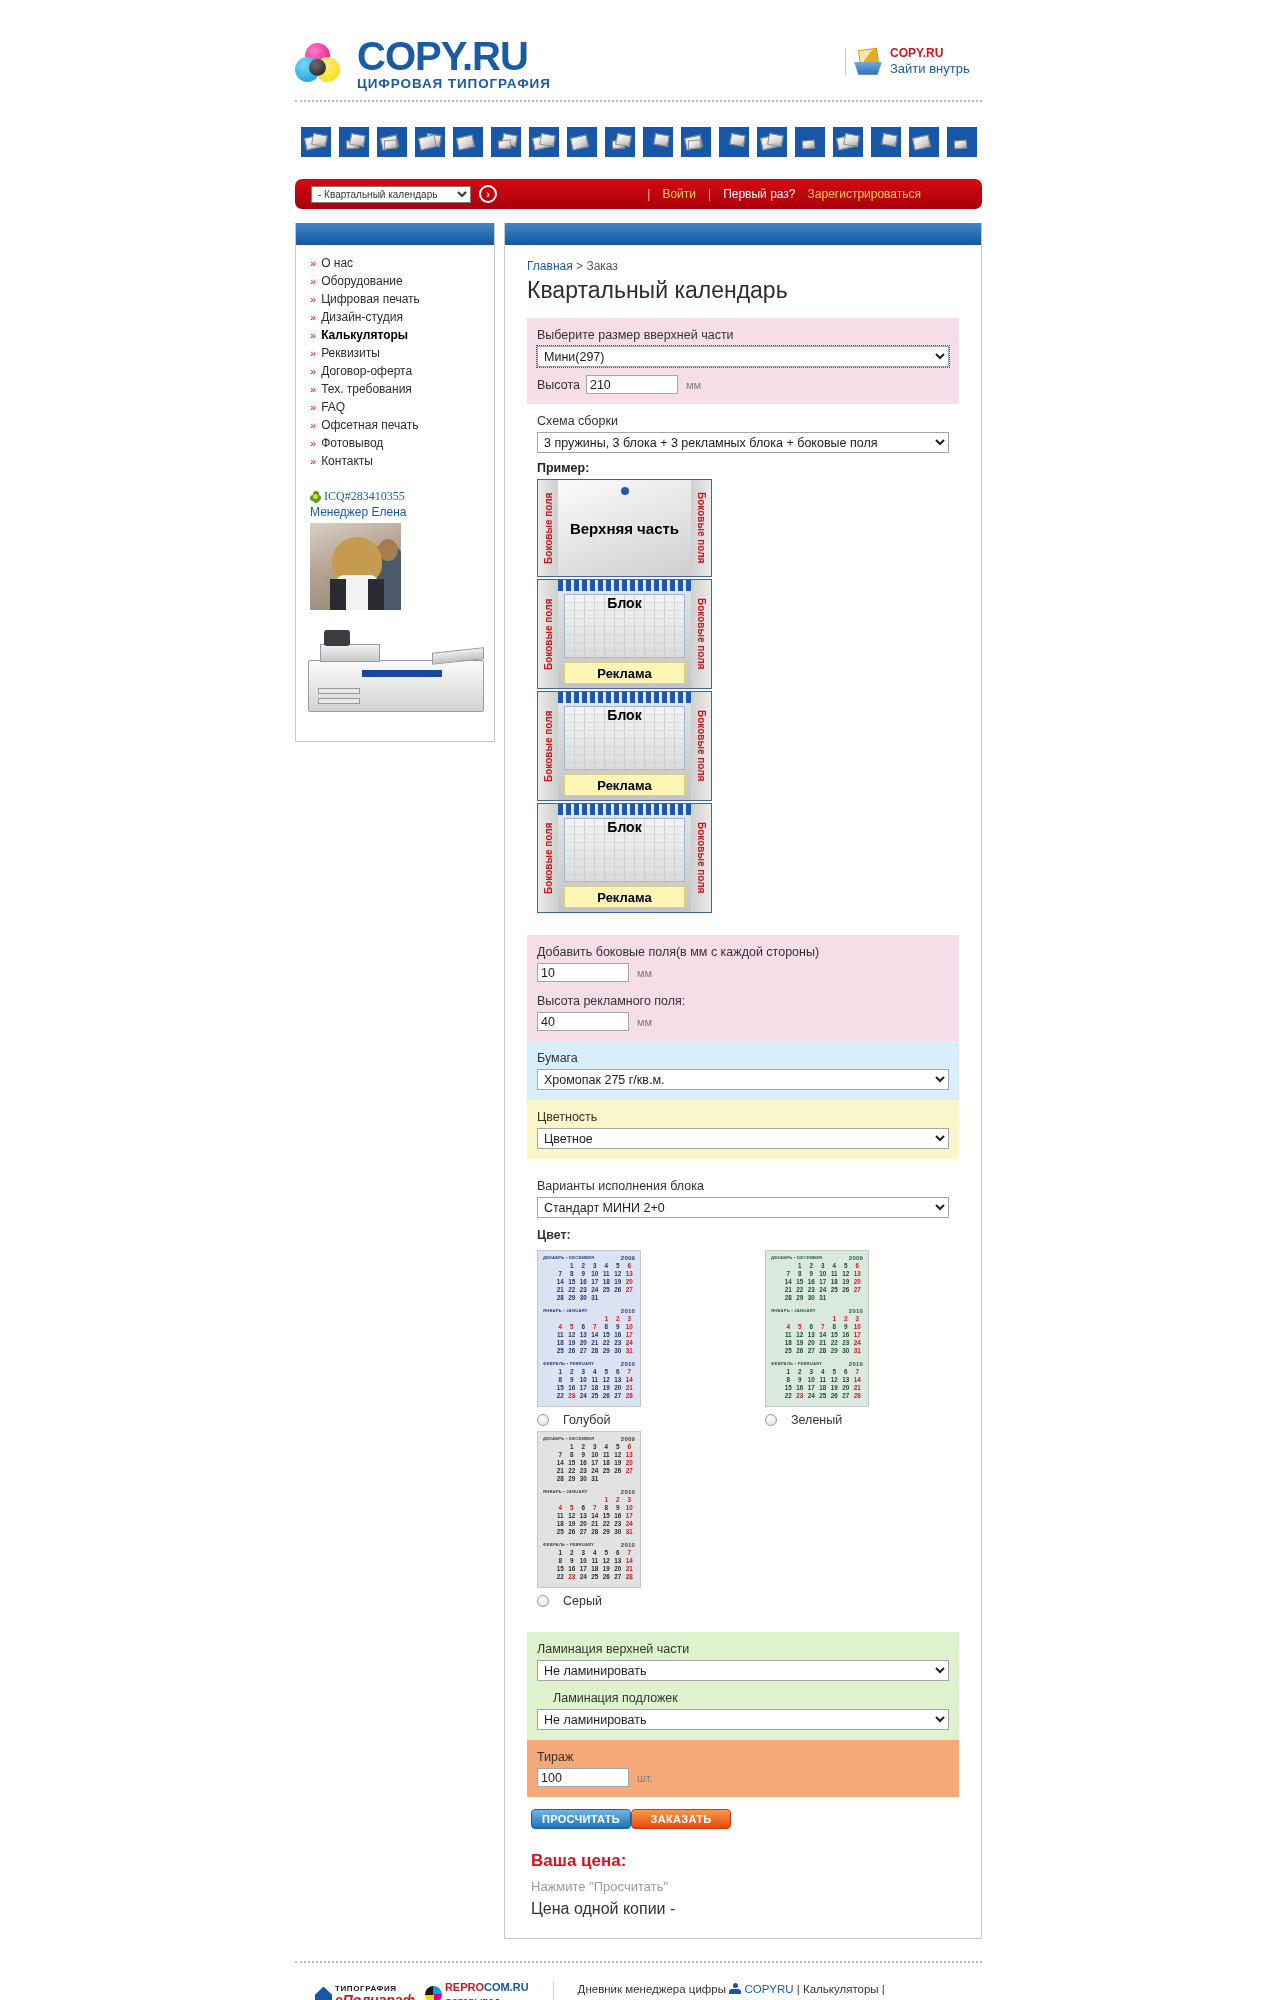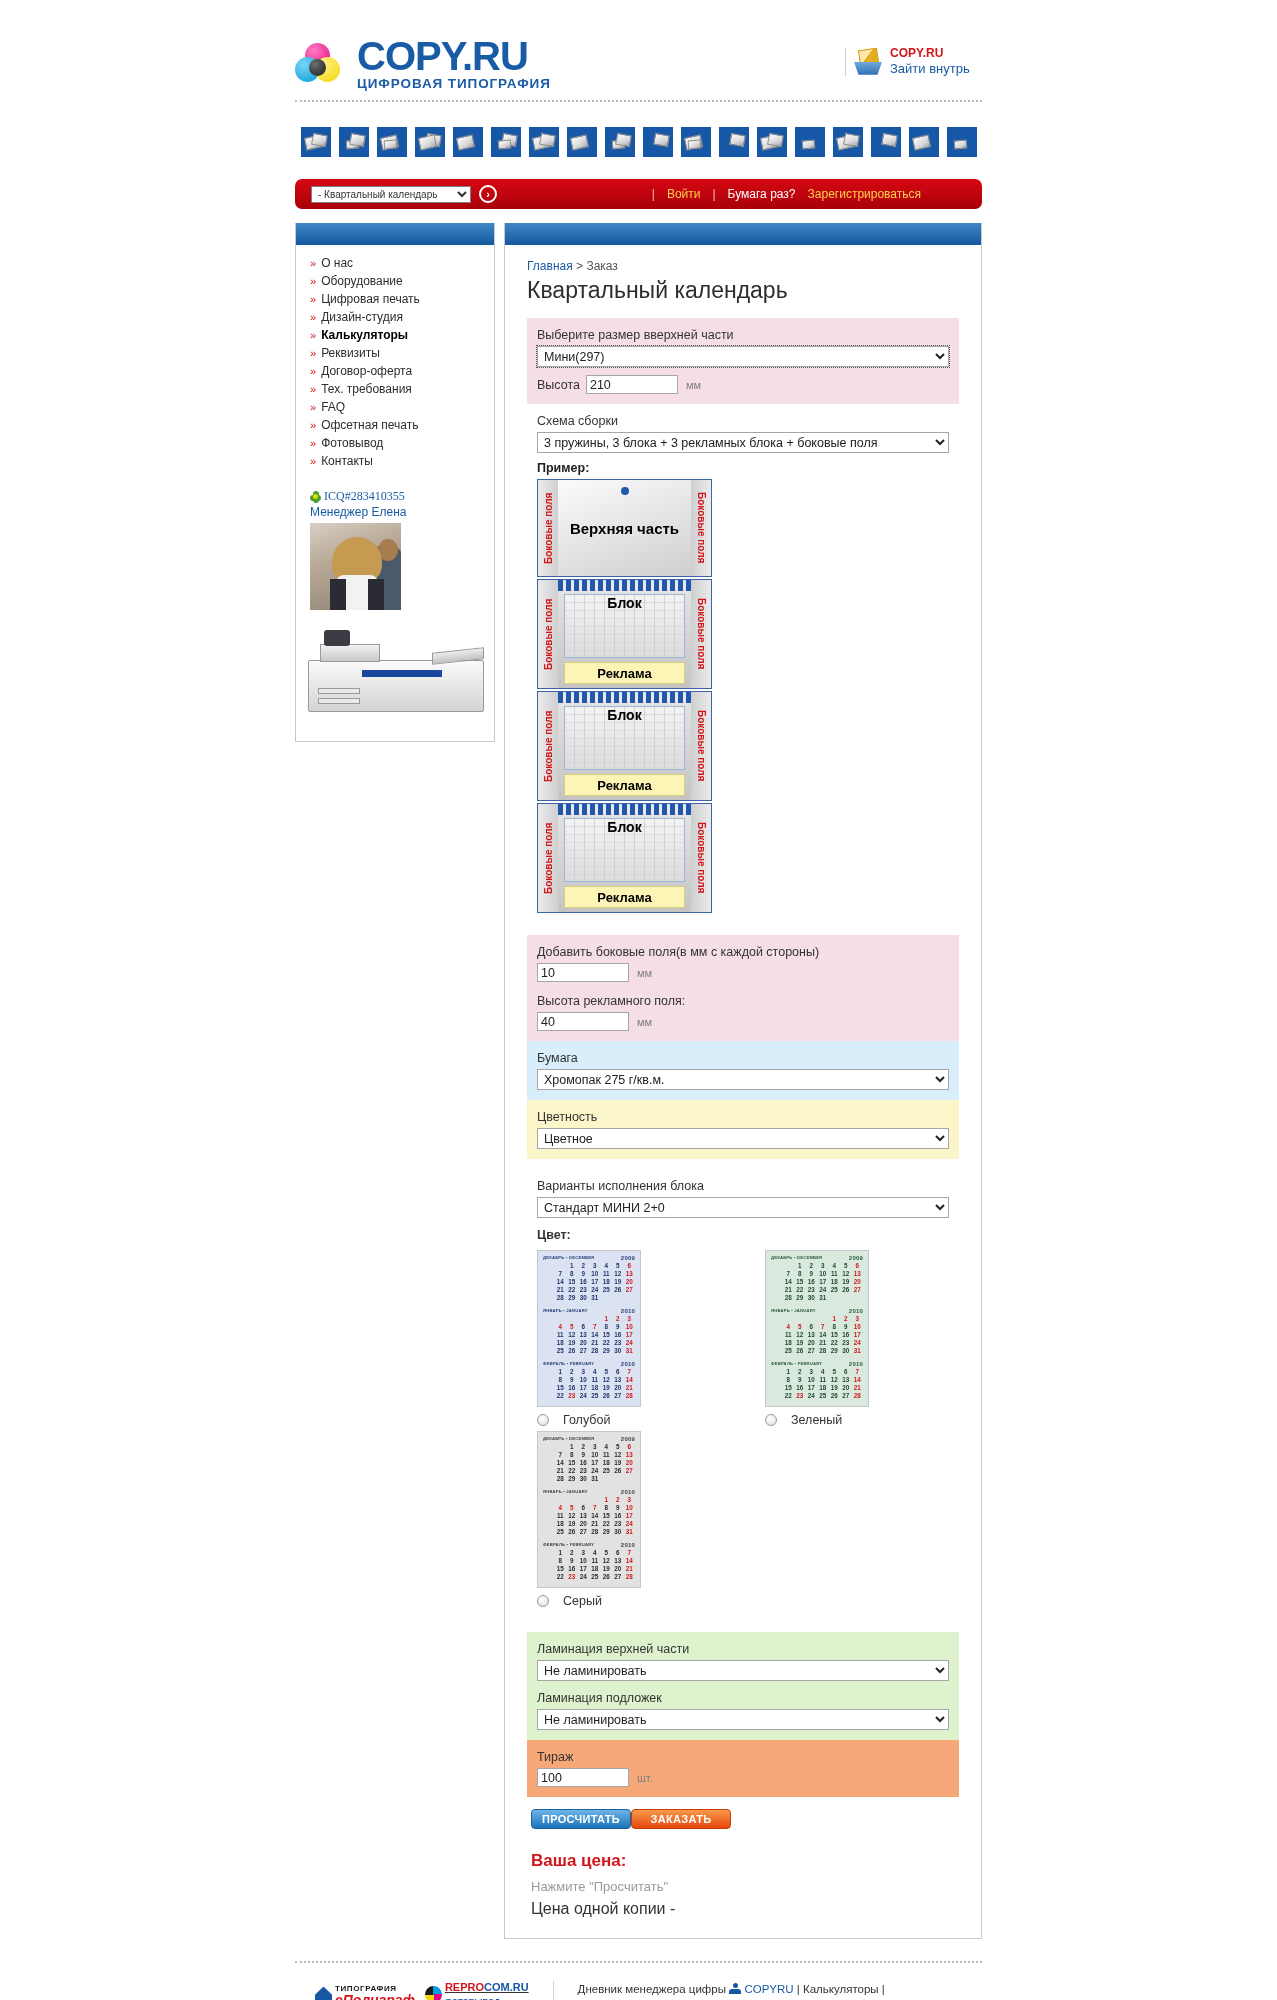--- a/index.html
+++ b/index.html
@@ -218,21 +218,21 @@
   .footer { margin:0 295px; display:flex; align-items:flex-start; padding-top:18px; gap:18px; }
   .f-logos { display:flex; gap:10px; align-items:center; padding-left:20px; }
   .f-logo1 { display:flex; align-items:center; gap:3px; }
   .f-roof { width:17px; height:15px; background:#1757a8; clip-path:polygon(50% 0,100% 55%,100% 100%,0 100%,0 55%); }
   .f-l1-txt { line-height:1; }
   .f-l1-sm { font-size:8px; font-weight:bold; color:#1a1a1a; letter-spacing:.6px; }
   .f-l1-big{ font-size:14px; font-weight:bold; color:#d3151b; font-style:italic; }
   .f-logo2 { display:flex; align-items:center; gap:3px; }
   .f-globe { width:17px; height:17px; border-radius:50%; background:conic-gradient(#00a0e3 0 25%, #e5007e 25% 50%, #f5d800 50% 75%, #1a1a1a 75%); }
   .f-l2-txt{ line-height:1.05; }
-  .f-l2-big{ font-size:11px; font-weight:bold;text-decoration:underline; }
+  .f-l2-big{ font-size:11px; font-weight:bold; }
   .f-l2-big .a{color:#d3151b;} .f-l2-big .b{color:#1757a8;}
   .f-l2-sm { font-size:8px; font-weight:bold; color:#1757a8; }
   .f-div { width:1px; align-self:stretch; background:#d5d5d5; margin:0 6px; }
   .f-text { font-size:11.5px; color:#333; line-height:1.5; }
   .f-text a { color:#1a5ba6; text-decoration:none; }
   .f-manstat { display:inline-block; width:12px; height:11px; position:relative; vertical-align:-1px; }
   .f-manstat i { position:absolute; background:#1757a8; }
   .f-manstat i:nth-child(1){ left:4px; top:0; width:5px; height:5px; border-radius:50%; }
   .f-manstat i:nth-child(2){ left:0px; top:6px; width:12px; height:5px; border-radius:3px 3px 0 0; }
 </style>
@@ -339,21 +339,21 @@
 
   <div class="navbar">
     <select class="nav-select">
       <option>- Квартальный календарь</option>
     </select>
     <div class="nav-go">›</div>
     <div class="nav-right">
       <span class="nav-pipe">|</span>
       <span class="nav-login">Войти</span>
       <span class="nav-pipe">|</span>
-      <span class="nav-reg-q">Бумага раз?</span>
+      <span class="nav-reg-q">Первый раз?</span>
       <span class="nav-reg">Зарегистрироваться</span>
     </div>
   </div>
 
   <div class="body-wrap">
 
     <div class="sidebar">
       <div class="sidebar-top"></div>
       <div class="sidebar-menu">
         <div class="menu-item">
@@ -1004,21 +1004,21 @@
           </div>
         </div>
 
         <div class="fs-gap"></div>
 
         <div class="fieldset fs-green">
           <div class="fs-label">Ламинация верхней части</div>
           <select class="ui-select">
             <option>Не ламинировать</option>
           </select>
-          <div class="fs-label" style="margin-top:10px;">Ламинация подложек</div>
+          <div class="fs-label" style="margin-top:10px;margin-left:16px;">Ламинация подложек</div>
           <select class="ui-select">
             <option>Не ламинировать</option>
           </select>
         </div>
 
         <div class="fieldset fs-orange">
           <div class="fs-label">Тираж</div>
           <div class="inline-row">
             <input class="ui-text" value="100" style="">
             <span class="unit">шт.</span>

